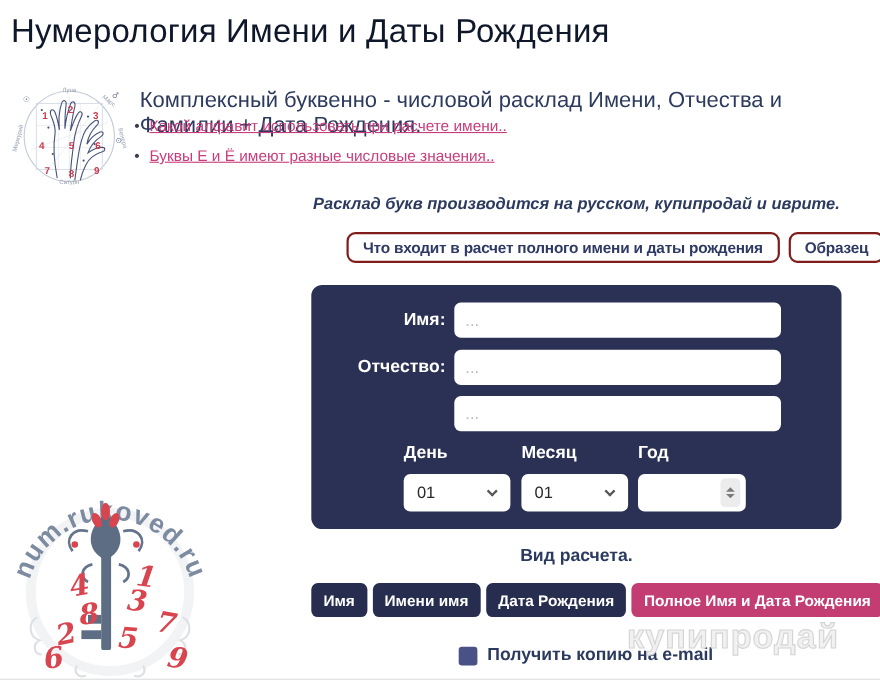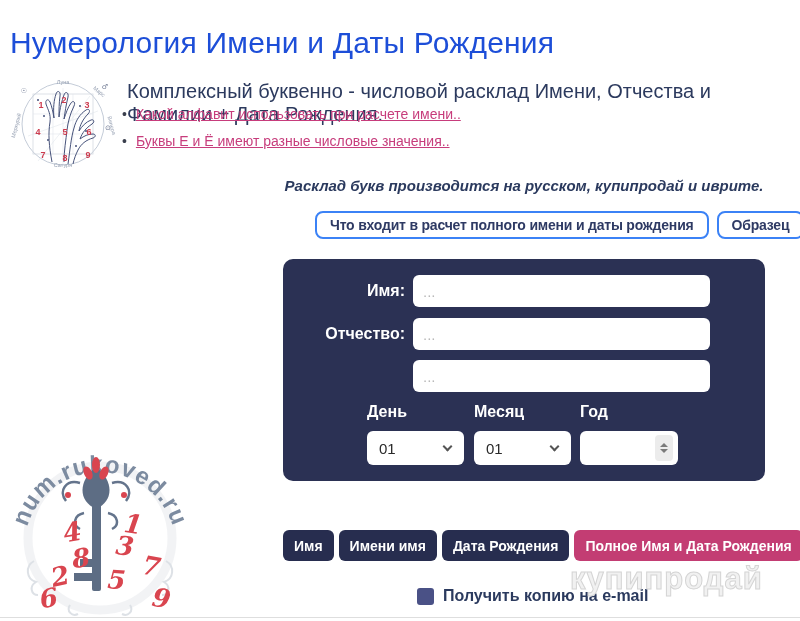--- a/index.html
+++ b/index.html
@@ -1,34 +1,34 @@
 <!DOCTYPE html>
 <html><head>
 <meta charset="utf-8">
 <style>
   * { margin:0; padding:0; box-sizing:border-box; }
   html,body { background:#fff; }
   body { font-family:"Liberation Sans", sans-serif; }
   .page { position:relative; width:800px; height:621px; background:#fff; overflow:hidden; }
 
-  .title { position:absolute; left:10px; top:26px; font-size:30px; font-weight:500; color:#1d4ed8; letter-spacing:.2px; }
+  .title { position:absolute; left:10px; top:12px; font-size:30px; font-weight:500; color:#0f172a; letter-spacing:.2px; }
 
   .palm-img { position:absolute; left:8px; top:76px; width:110px; height:92px; }
 
   .intro { position:absolute; left:127px; top:80px; width:600px; font-size:20px; color:#2c3a5e; }
 
   .links { position:absolute; left:122px; top:106px; list-style:none; }
   .links li { margin-bottom:11px; font-size:14px; }
   .links li::before { content:"•"; color:#3a3f4d; margin-right:9px; font-size:14px; }
   .links a { color:#c73d7c; font-weight:500; text-decoration:underline; cursor:pointer; }
 
   .note { position:absolute; left:283px; top:177px; width:482px; text-align:center; font-size:15px; font-weight:bold; font-style:italic; color:#2b3a5e; }
 
   .top-btn-row { position:absolute; left:315px; top:211px; display:flex; gap:8px; }
-  .outline-btn { background:#fff; border:2px solid #3b82f6; border-radius:8px; color:#2e3a64; font-weight:bold; font-size:14px; padding:4px 13px; white-space:nowrap; cursor:pointer; font-family:"Liberation Sans",sans-serif; letter-spacing:-0.2px; }
+  .outline-btn { background:#fff; border:2px solid #7f1d1d; border-radius:8px; color:#2e3a64; font-weight:bold; font-size:14px; padding:4px 13px; white-space:nowrap; cursor:pointer; font-family:"Liberation Sans",sans-serif; letter-spacing:-0.2px; }
 
   .panel { position:absolute; left:283px; top:259px; width:482px; height:222px; background:#2b3154; border-radius:10px; }
   .field-row { position:absolute; left:0; height:36px; width:100%; }
   .field-label { position:absolute; left:0; width:122px; text-align:right; color:#fff; font-size:16px; font-weight:600; line-height:32px; }
   .field-input { position:absolute; left:130px; top:0; width:297px; height:32px; border:none; border-radius:6px; padding:0 10px; font-size:15px; color:#333; font-family:"Liberation Sans",sans-serif; outline:none; }
   .field-input::placeholder { color:#b9b9b9; }
 
   .date-label { position:absolute; top:144px; width:97px; text-align:left; color:#fff; font-size:16px; font-weight:600; }
   .date-ctl { position:absolute; top:172px; width:97px; height:34px; }
   .date-select { appearance:none; -webkit-appearance:none; -moz-appearance:none; width:100%; height:100%; border:none; border-radius:6px; background:#fff; padding:0 0 0 12px; font-size:15px; color:#2a2a2a; font-family:"Liberation Sans",sans-serif; outline:none; }
@@ -148,20 +148,21 @@
     </div>
     <div class="date-ctl" style="left:297px;width:98px;">
       <input class="year-input" type="text" value="" style="">
       <span class="spinner">
         <span class="spin-up"></span>
         <span class="spin-down"></span>
       </span>
     </div>
   </div>
 
+  <div class="calc-heading">Вид расчета.</div>
 
   <div class="calc-btn-row">
     <button class="calc-btn">Имя</button>
     <button class="calc-btn">Имени имя</button>
     <button class="calc-btn">Дата Рождения</button>
     <button class="calc-btn pink">Полное Имя и Дата Рождения</button>
   </div>
 
   <div class="email-row">
     <input type="checkbox" class="email-checkbox" style="">

